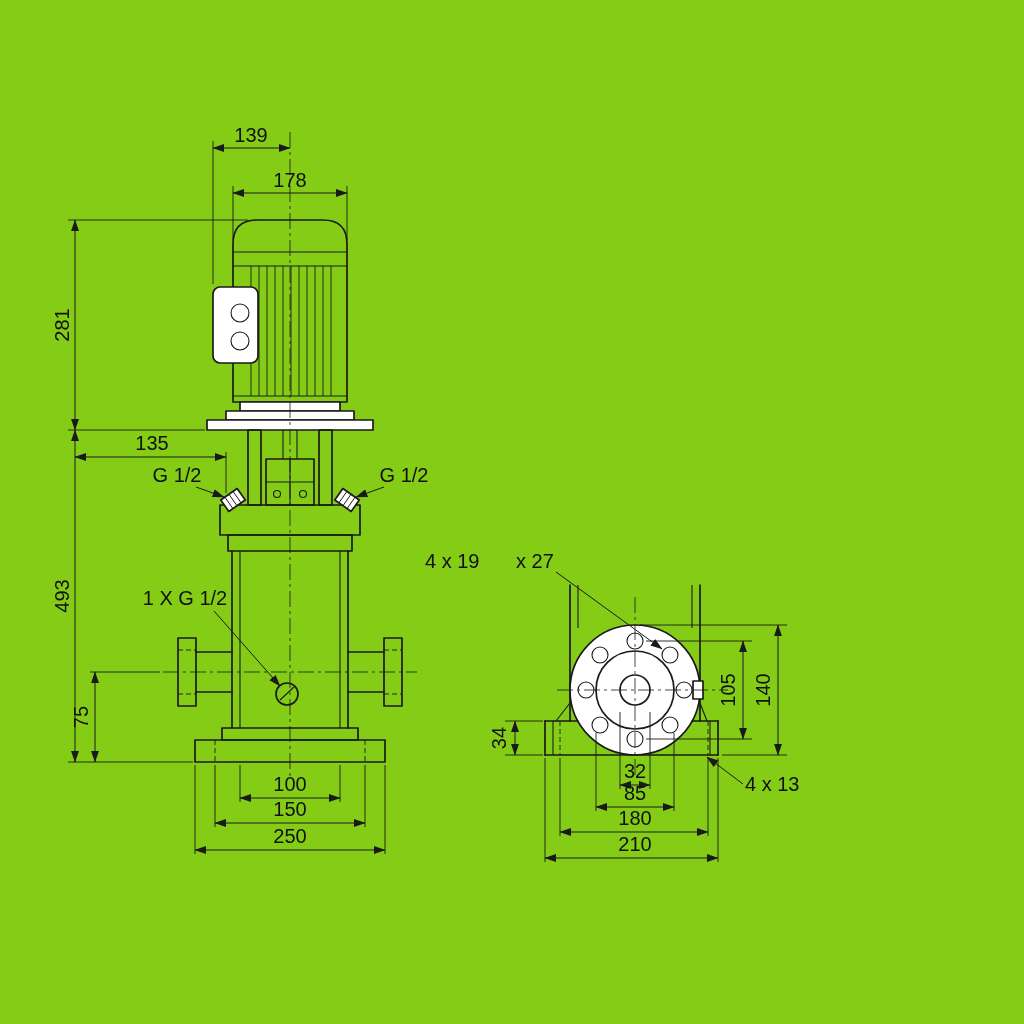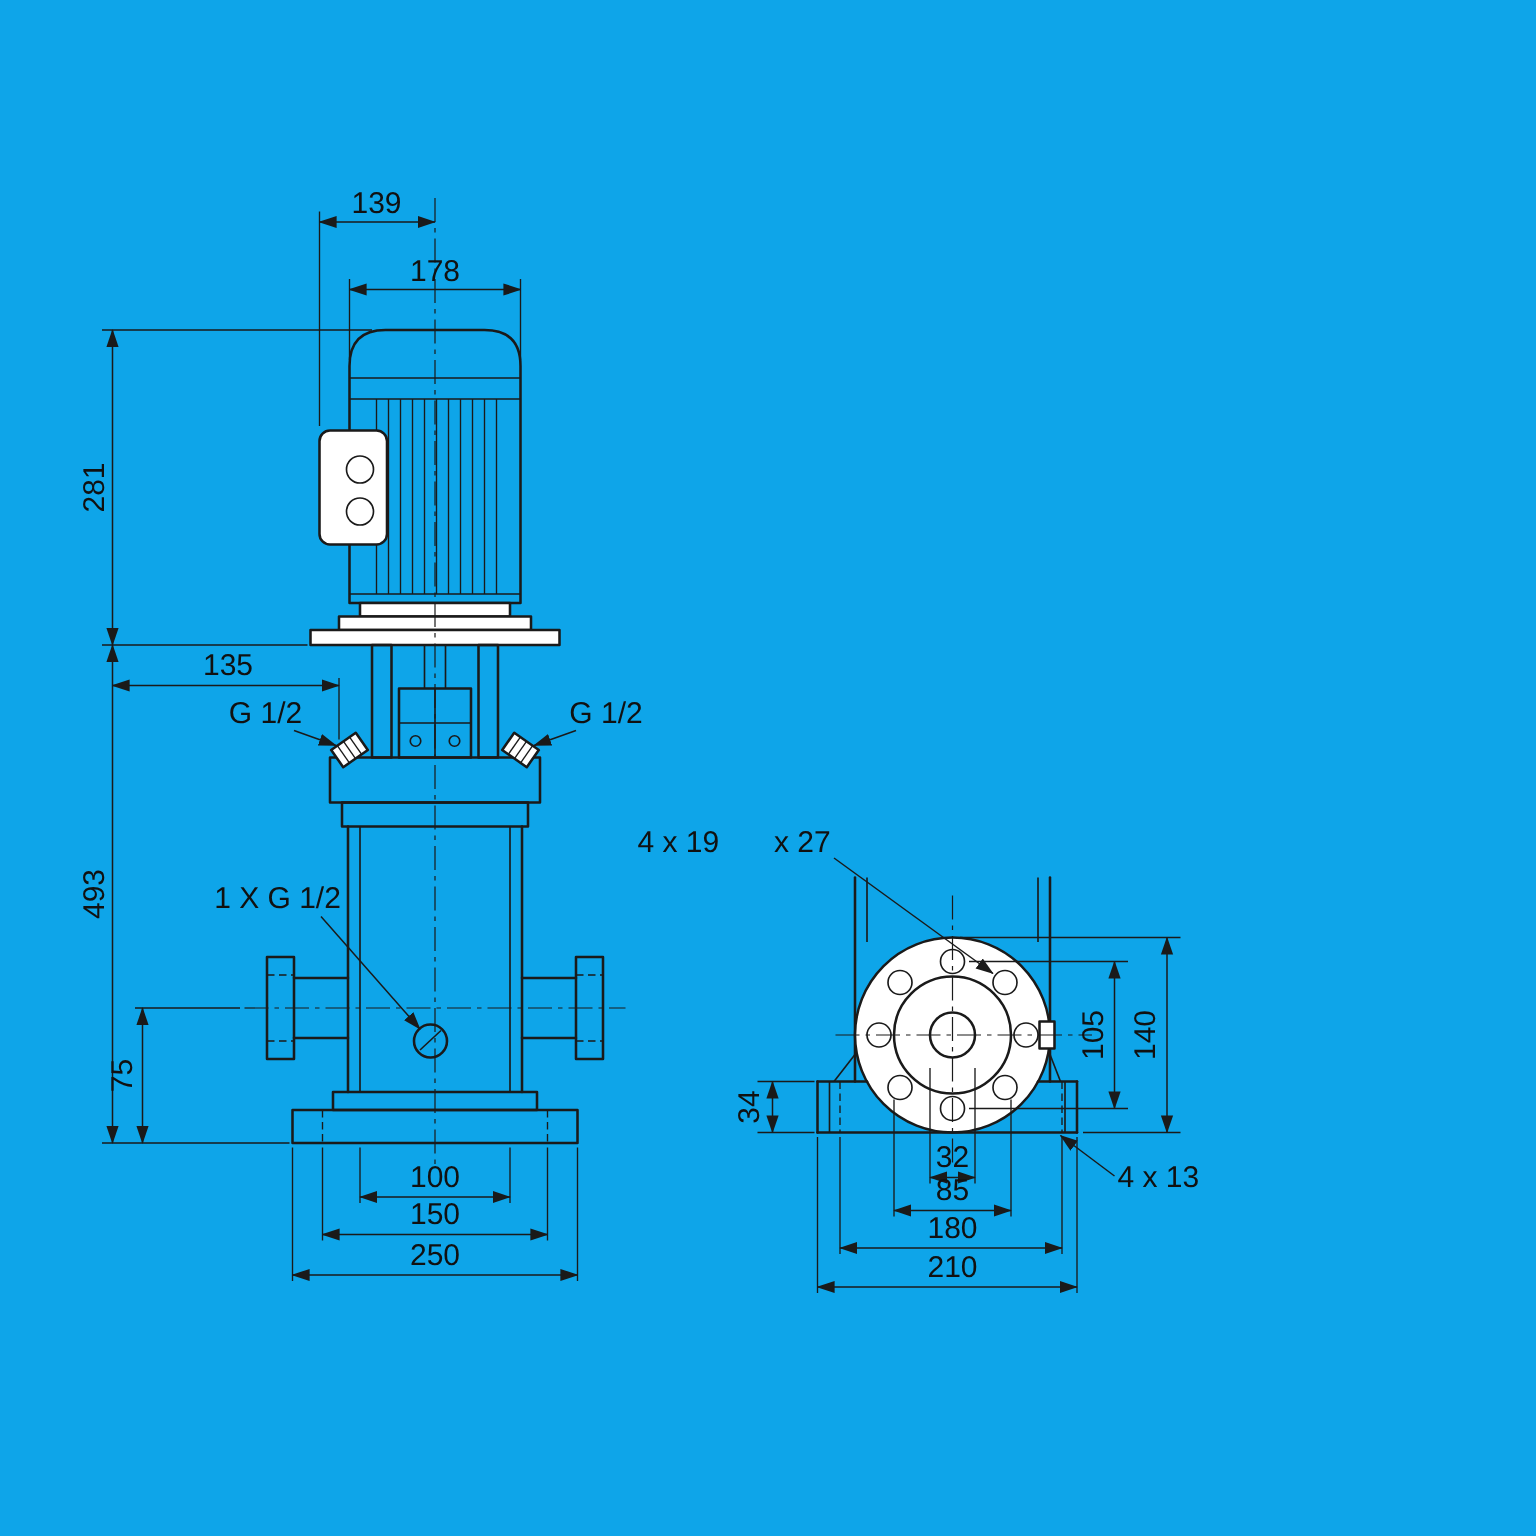--- a/index.html
+++ b/index.html
@@ -1,16 +1,16 @@
 <!DOCTYPE html>
 <html><head>
 <meta charset="utf-8">
 <style>
   html,body{margin:0;padding:0;background:#fff}
-  .stage{width:1024px;height:1024px;background:#0ea5e9;position:relative;overflow:hidden}
+  .stage{width:1024px;height:1024px;background:#84cc16;position:relative;overflow:hidden}
   svg{display:block}
   .obj{stroke:#1a1a1a;stroke-width:1.7;fill:none;stroke-linejoin:round;stroke-linecap:round}
   .objw{stroke:#1a1a1a;stroke-width:1.7;fill:#fff;stroke-linejoin:round}
   .o2{stroke:#1a1a1a;stroke-width:1.1;fill:none}
   .fin{stroke:#1a1a1a;stroke-width:0.9;fill:none}
   .dim{stroke:#1a1a1a;stroke-width:1;fill:none}
   .ext{stroke:#1a1a1a;stroke-width:0.9;fill:none}
   .cl{stroke:#1a1a1a;stroke-width:0.8;fill:none;stroke-dasharray:16 4 3 4}
   .dash{stroke:#1a1a1a;stroke-width:0.9;fill:none;stroke-dasharray:5 3}
   text{font-family:"Liberation Sans",sans-serif;font-size:20px;fill:#111}

